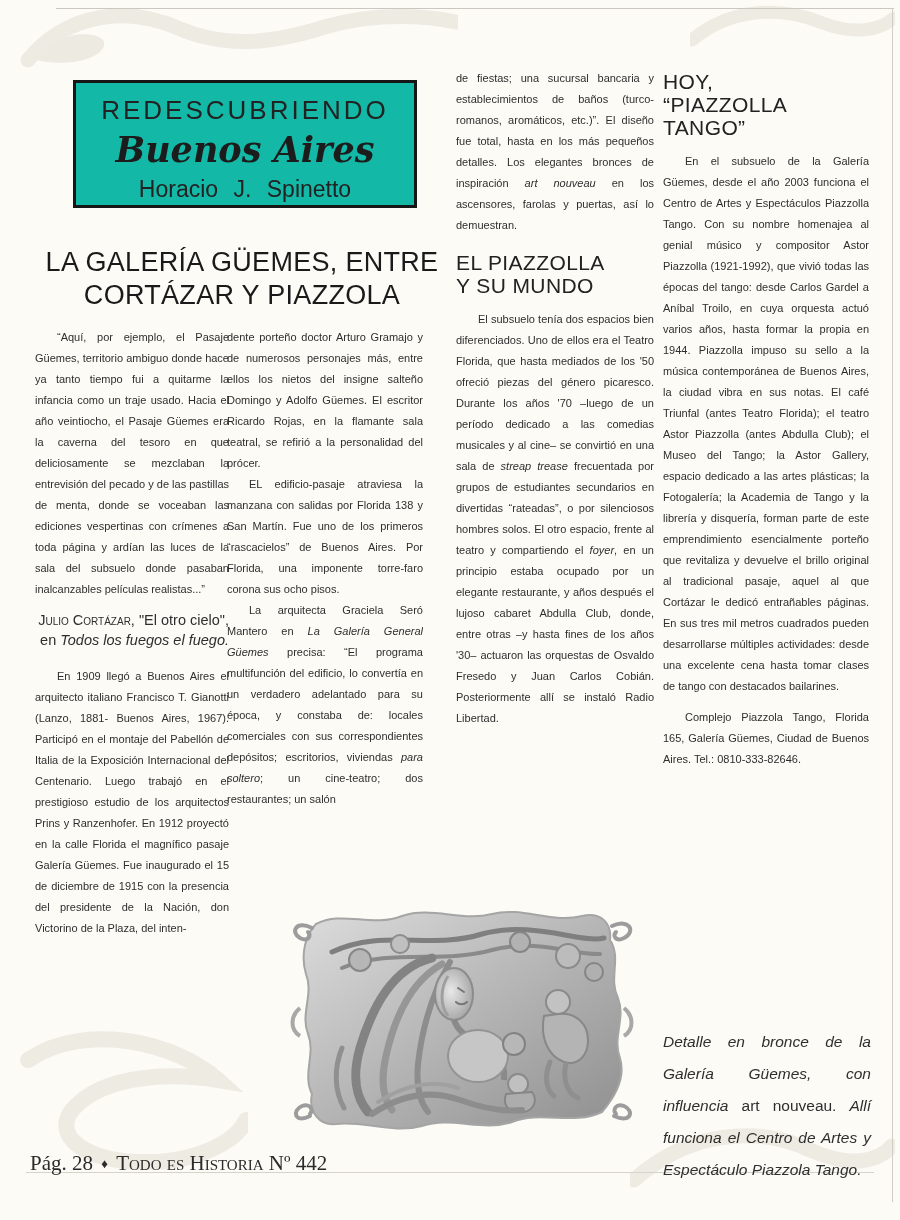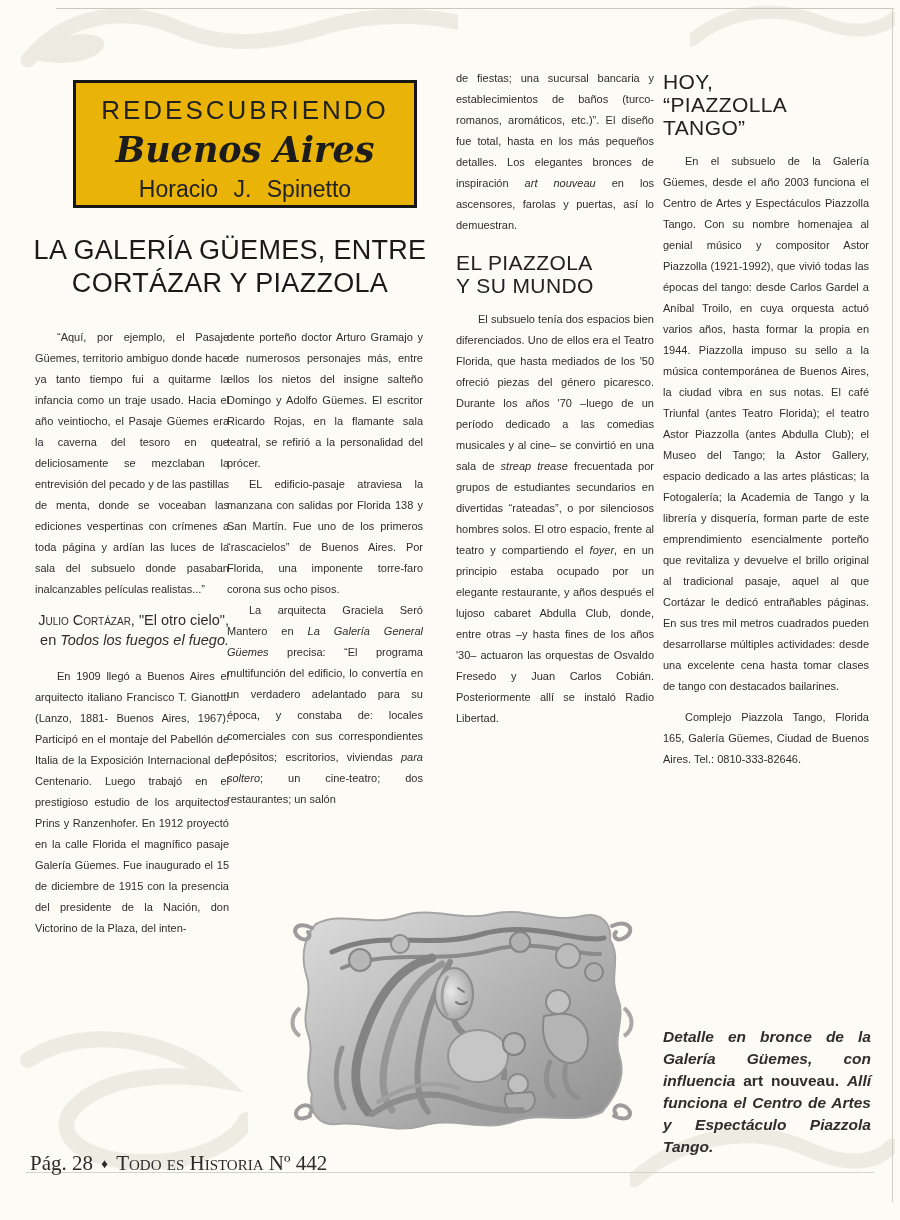--- a/index.html
+++ b/index.html
@@ -2,45 +2,45 @@
 <html lang="es"><head>
 <meta charset="utf-8">
 <style>
   html,body{margin:0;padding:0;background:#e9e7e1;}
   .page{position:relative;width:900px;height:1220px;background:#fcfbf6;overflow:hidden;
         font-family:"Liberation Sans",sans-serif;color:#2e2e2e;}
   .wm{position:absolute;z-index:0;pointer-events:none;}
   .hairline-top{position:absolute;left:56px;right:6px;top:8px;height:1px;background:#c9c7bf;z-index:0;}
   .hairline-right{position:absolute;right:7px;top:8px;bottom:18px;width:1px;background:#cfcdc5;z-index:0;}
   .masthead{position:absolute;left:73px;top:80px;width:344px;height:128px;border:3px solid #161616;
-            background:#eab308;text-align:center;z-index:2;box-sizing:border-box;}
+            background:#14b8a6;text-align:center;z-index:2;box-sizing:border-box;}
   .kicker{margin-top:12px;font-size:26px;letter-spacing:3px;color:#222;}
   .mast-title{font-family:"DejaVu Serif",serif;font-style:italic;font-weight:bold;font-size:35px;
               line-height:48px;color:#1c1c1c;margin-top:0px;}
   .mast-author{font-size:23px;word-spacing:9px;color:#222;margin-top:2px;}
-  .headline{position:absolute;left:28px;top:234px;width:404px;margin:0;text-align:center;
+  .headline{position:absolute;left:28px;top:234px;width:404px;margin:12px;text-align:center;
             font-weight:400;font-size:27px;line-height:33px;color:#1a1a1a;z-index:2;letter-spacing:0.3px;}
   .col{position:absolute;z-index:1;overflow:hidden;}
   .col-a{left:35px;top:327px;width:194px;height:818px;}
   .col-b{left:227px;top:327px;width:196px;height:580px;}
   .col-c{left:456px;top:68px;width:198px;height:842px;}
   .col-d{left:663px;top:68px;width:206px;height:952px;}
   .para{font-size:11px;line-height:21px;text-align:justify;margin:0;}
   .indent{text-indent:22px;}
   .gap{margin-top:16px;}
   .gap-sm{margin-top:10px;}
   .attrib{font-size:14.5px;line-height:20px;text-align:right;margin:10px 0 0 0;}
   .it{font-style:italic;}
   .sc{font-variant:small-caps;}
   .subhead{font-size:21px;line-height:23px;font-weight:400;letter-spacing:0.4px;color:#222;
            margin:15px 0 12px 0;}
   .subhead.first{margin-top:2px;}
   .photo{position:absolute;left:282px;top:898px;width:360px;height:248px;margin:0;z-index:1;}
-  .caption{position:absolute;left:663px;top:1026px;width:208px;font-size:15.5px;line-height:22px;
-           text-align:justify;margin:0;z-index:1;font-weight:bold;}
+  .caption{position:absolute;left:663px;top:1026px;width:208px;font-size:15.5px;line-height:32px;
+           text-align:justify;margin:0;z-index:1;}
   .footrule{position:absolute;left:26px;right:26px;top:1172px;height:1px;background:#d6d3ca;z-index:0;}
   .pagefooter{position:absolute;left:30px;top:1151px;font-family:"Liberation Serif",serif;
               font-size:21px;color:#2b2b2b;z-index:1;}
   .journal{font-variant:small-caps;}
   .diamond{font-size:13px;vertical-align:2px;padding:0 3px;}
 </style>
 </head>
 <body>
 
 <div class="page">
@@ -78,21 +78,21 @@
 
   <section class="col col-b">
     <p class="para"><span>dente porteño doctor Arturo Gramajo y de numerosos personajes más, entre ellos los nietos del insigne salteño Domingo y Adolfo Güemes. El escritor Ricardo Rojas, en la flamante sala teatral, se refirió a la personalidad del prócer.</span></p>
     <p class="para indent"><span>EL edificio-pasaje atraviesa la manzana con salidas por Florida 138 y San Martín. Fue uno de los primeros “rascacielos” de Buenos Aires. Por Florida, una imponente torre-faro corona sus ocho pisos.</span></p>
     <p class="para indent"><span>La arquitecta Graciela Seró Mantero en </span><span class="it">La Galería General Güemes</span><span> precisa: “El programa multifunción del edificio, lo convertía en un verdadero adelantado para su época, y constaba de: locales comerciales con sus correspondientes depósitos; escritorios, viviendas </span><span class="it">para soltero</span><span>; un cine-teatro; dos restaurantes; un salón</span></p>
   </section>
 
   <section class="col col-c">
     <p class="para"><span>de fiestas; una sucursal bancaria y establecimientos de baños (turco-romanos, aromáticos, etc.)”. El diseño fue total, hasta en los más pequeños detalles. Los elegantes bronces de inspiración </span><span class="it">art nouveau</span><span> en los ascensores, farolas y puertas, así lo demuestran.</span></p>
     <h2 class="subhead">
-      <span>EL PIAZZOLA</span><br>
+      <span>EL PIAZZOLLA</span><br>
       <span>Y SU MUNDO</span>
     </h2>
     <p class="para indent"><span>El subsuelo tenía dos espacios bien diferenciados. Uno de ellos era el Teatro Florida, que hasta mediados de los '50 ofreció piezas del género picaresco. Durante los años '70 –luego de un período dedicado a las comedias musicales y al cine– se convirtió en una sala de </span><span class="it">streap trease</span><span> frecuentada por grupos de estudiantes secundarios en divertidas “rateadas”, o por silenciosos hombres solos. El otro espacio, frente al teatro y compartiendo el </span><span class="it">foyer</span><span>, en un principio estaba ocupado por un elegante restaurante, y años después el lujoso cabaret Abdulla Club, donde, entre otras –y hasta fines de los años '30– actuaron las orquestas de Osvaldo Fresedo y Juan Carlos Cobián. Posteriormente allí se instaló Radio Libertad.</span></p>
   </section>
 
   <section class="col col-d">
     <h2 class="subhead first">
       <span>HOY,</span><br>
       <span>“PIAZZOLLA TANGO”</span>
     </h2>

